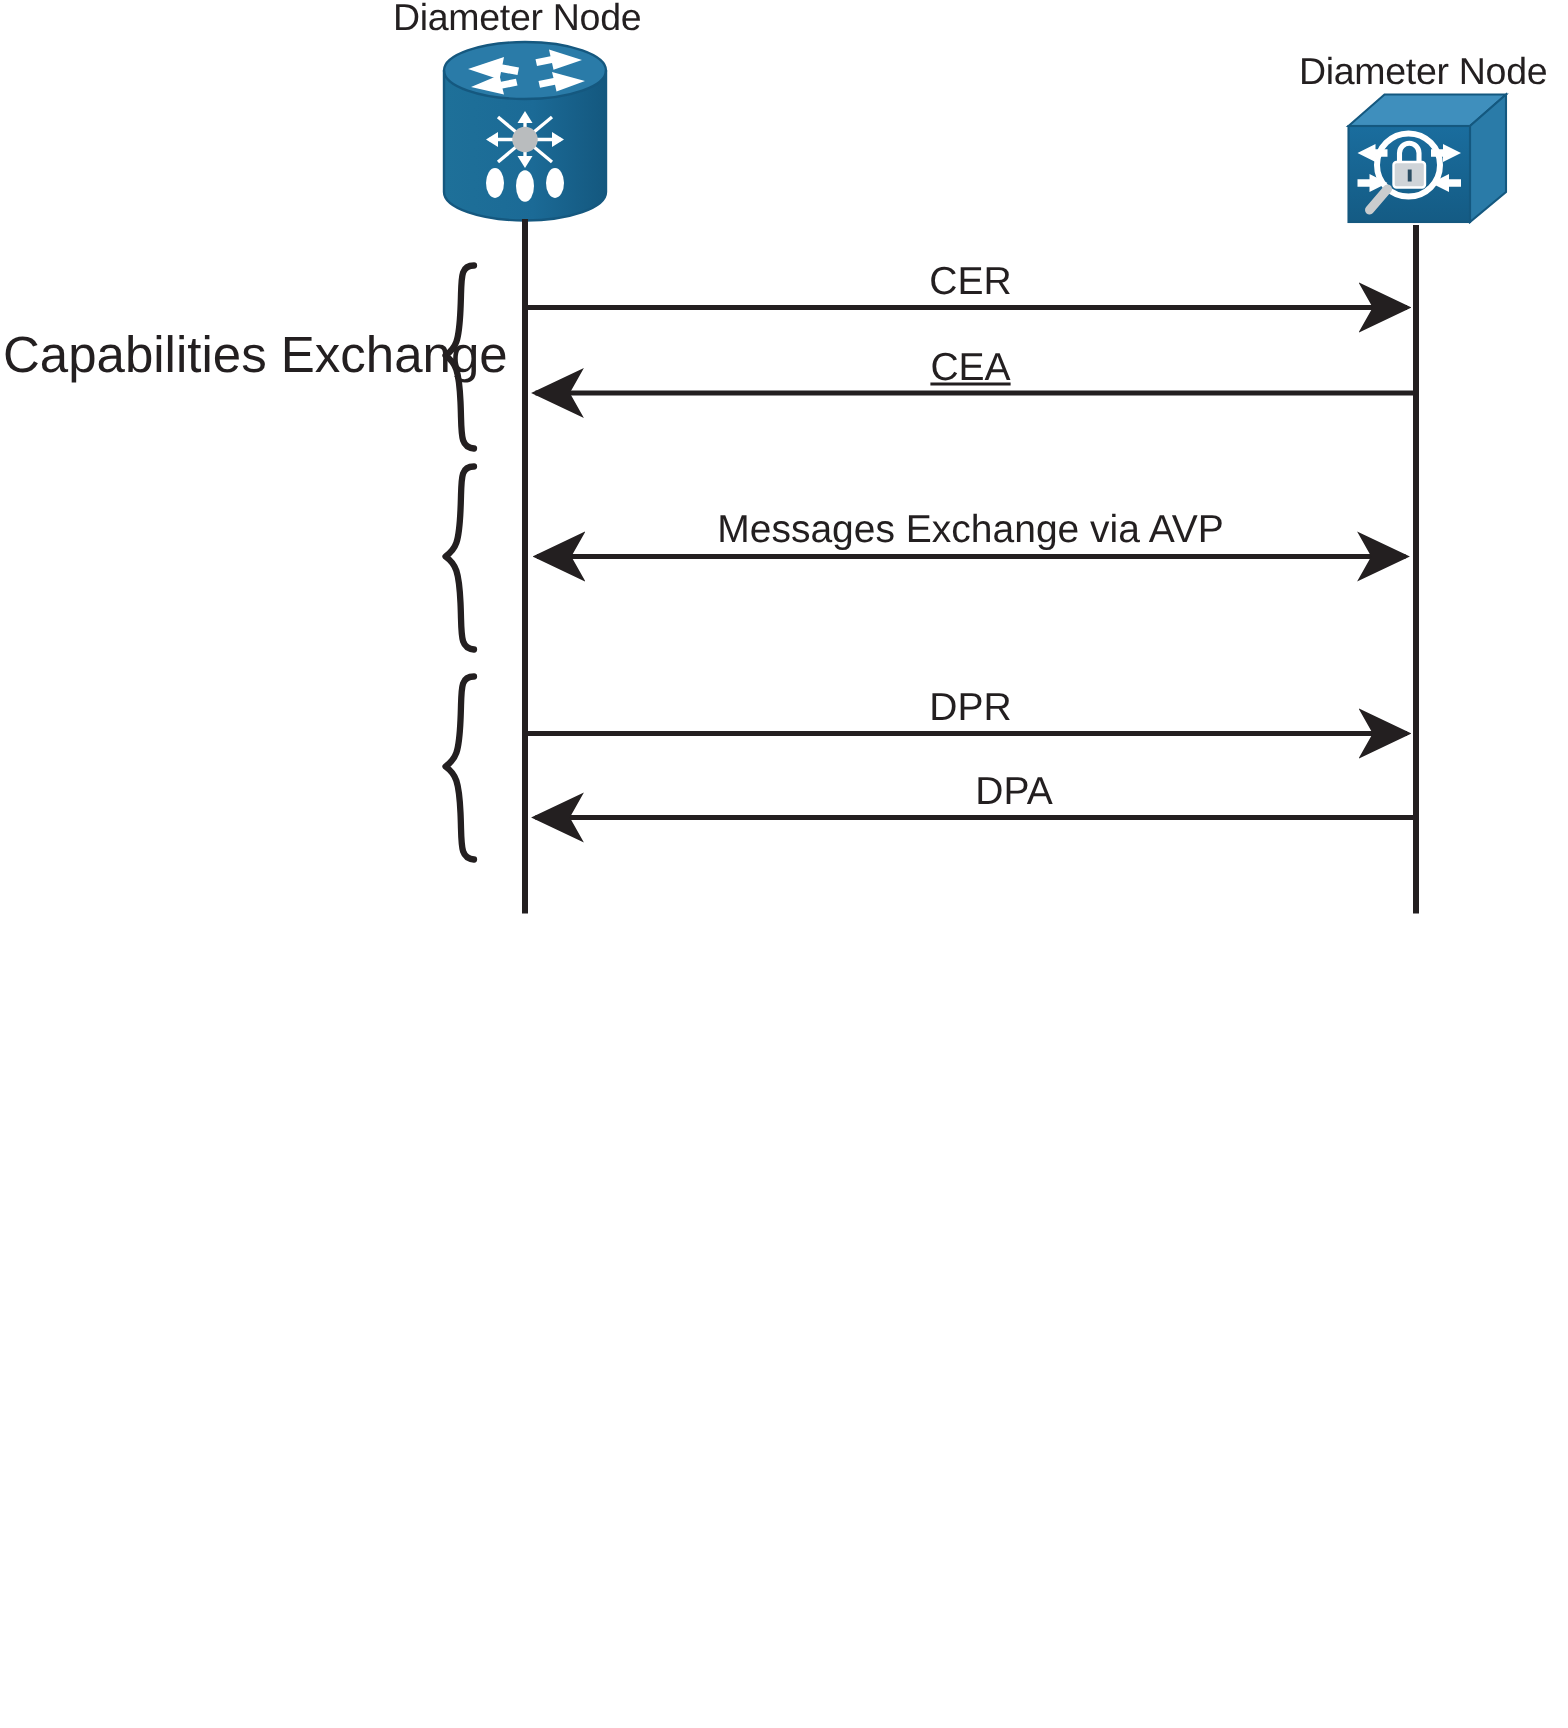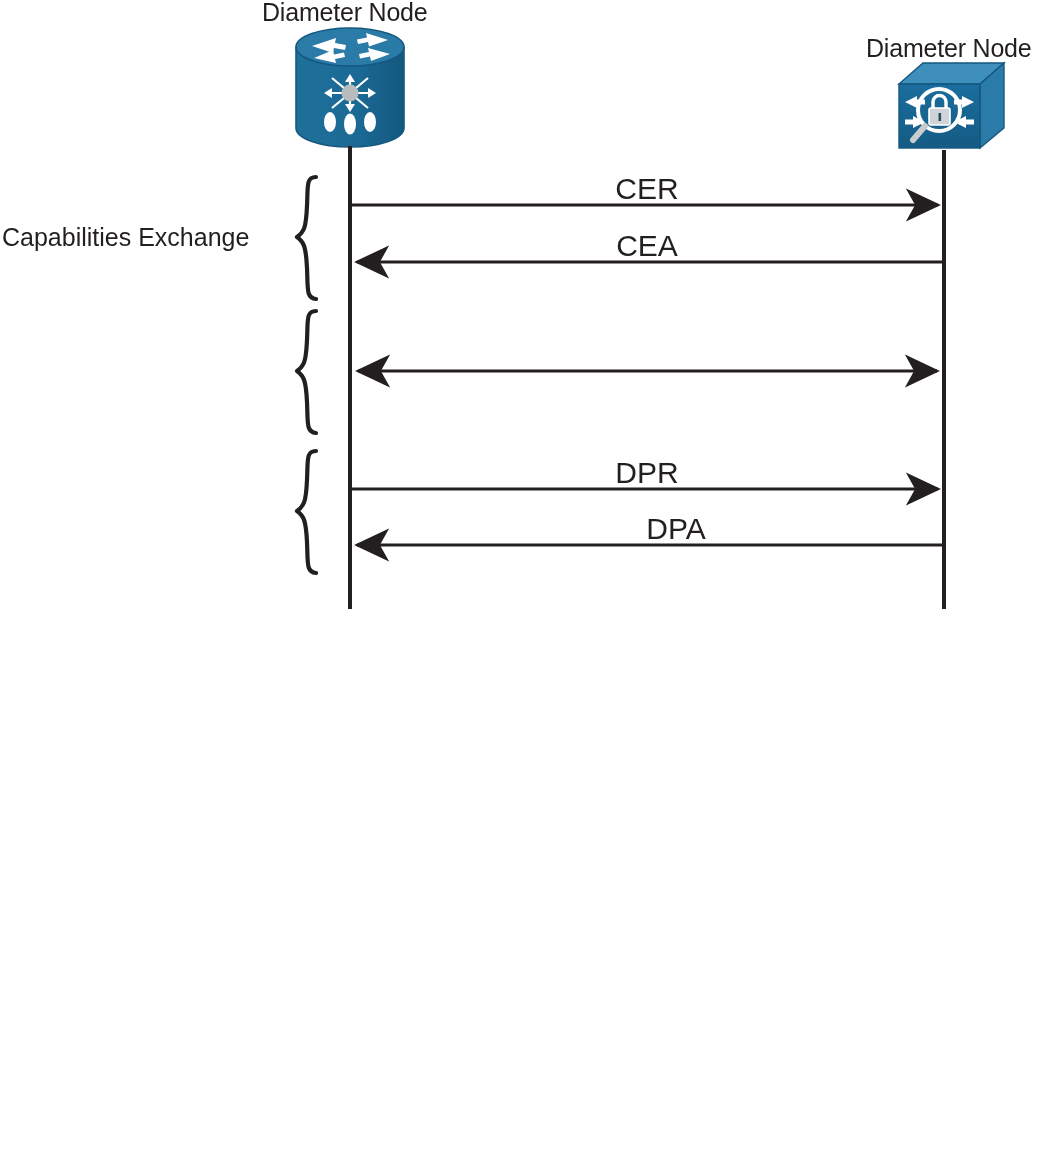--- a/index.html
+++ b/index.html
@@ -24,32 +24,32 @@
     font-weight: 400;
     letter-spacing: -0.2px;
     color: #231f20;
     white-space: nowrap;
   }
   #title-left  { left: 262px; top: -2px; }
   #title-right { left: 866px; top: 34px; }
 
   .group-label {
     position: absolute;
-    font-size: 25px;
+    font-size: 34px;
     line-height: 30px;
     color: #231f20;
     white-space: pre-line;
   }
   #label-0 { left: 2px; top: 222px; }
   #label-1 { left: 2px; top: 336px; }
   #label-2 { left: 2px; top: 466px; }
 
   .msg-label {
     position: absolute;
-    font-size: 30px;
+    font-size: 26px;
     color: #231f20;
     white-space: nowrap;
     transform: translateX(-50%);
   }
 
   .svg-layer {
     position: absolute;
     left: 0;
     top: 0;
     width: 1045px;
@@ -166,18 +166,19 @@
                C304,516 306,521 307,542 C308,563 306,572 316,573"></path>
     </g>
   </svg>
 
   <div class="node-title" id="title-left">Diameter Node</div>
   <div class="node-title" id="title-right">Diameter Node</div>
 
   <div class="group-label" id="label-0">Capabilities Exchange</div>
 
   <div class="msg-label" style="left:647px; top:172px;">CER</div>
-  <div class="msg-label" style="left:647px; top:229px;">CEA</div>
+  <div class="msg-label" style="left:647px; top:229px;text-decoration:underline;">CEA</div>
+  <div class="msg-label" style="left:647px; top:337px;">Messages Exchange via AVP</div>
   <div class="msg-label" style="left:647px; top:456px;">DPR</div>
   <div class="msg-label" style="left:676px; top:512px;">DPA</div>
 
   <div class="bottom-rule"></div>
 </div>
 
 </body></html>

